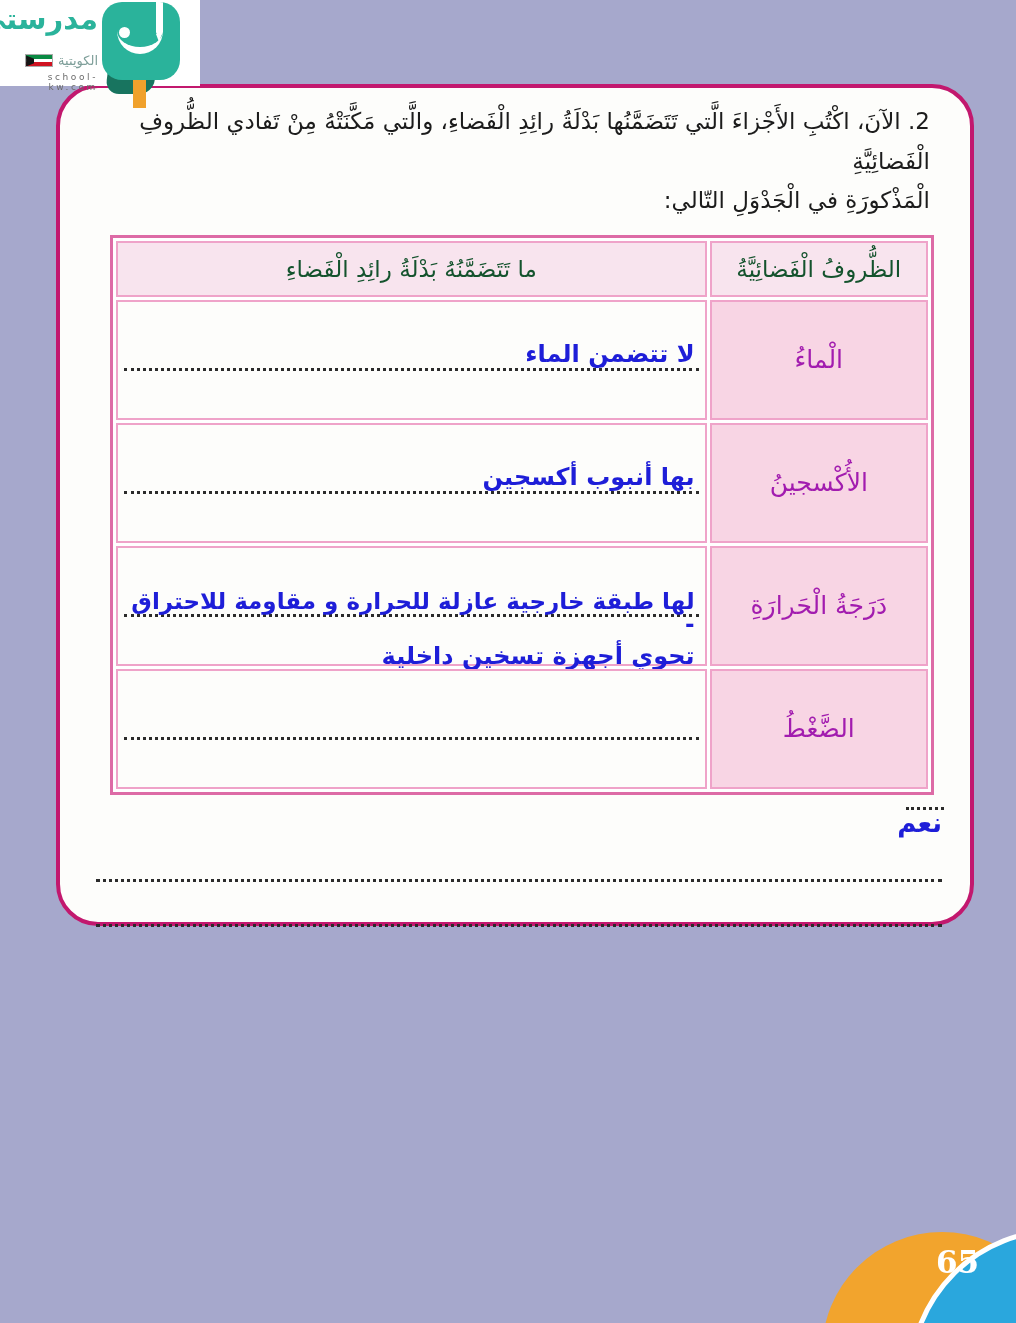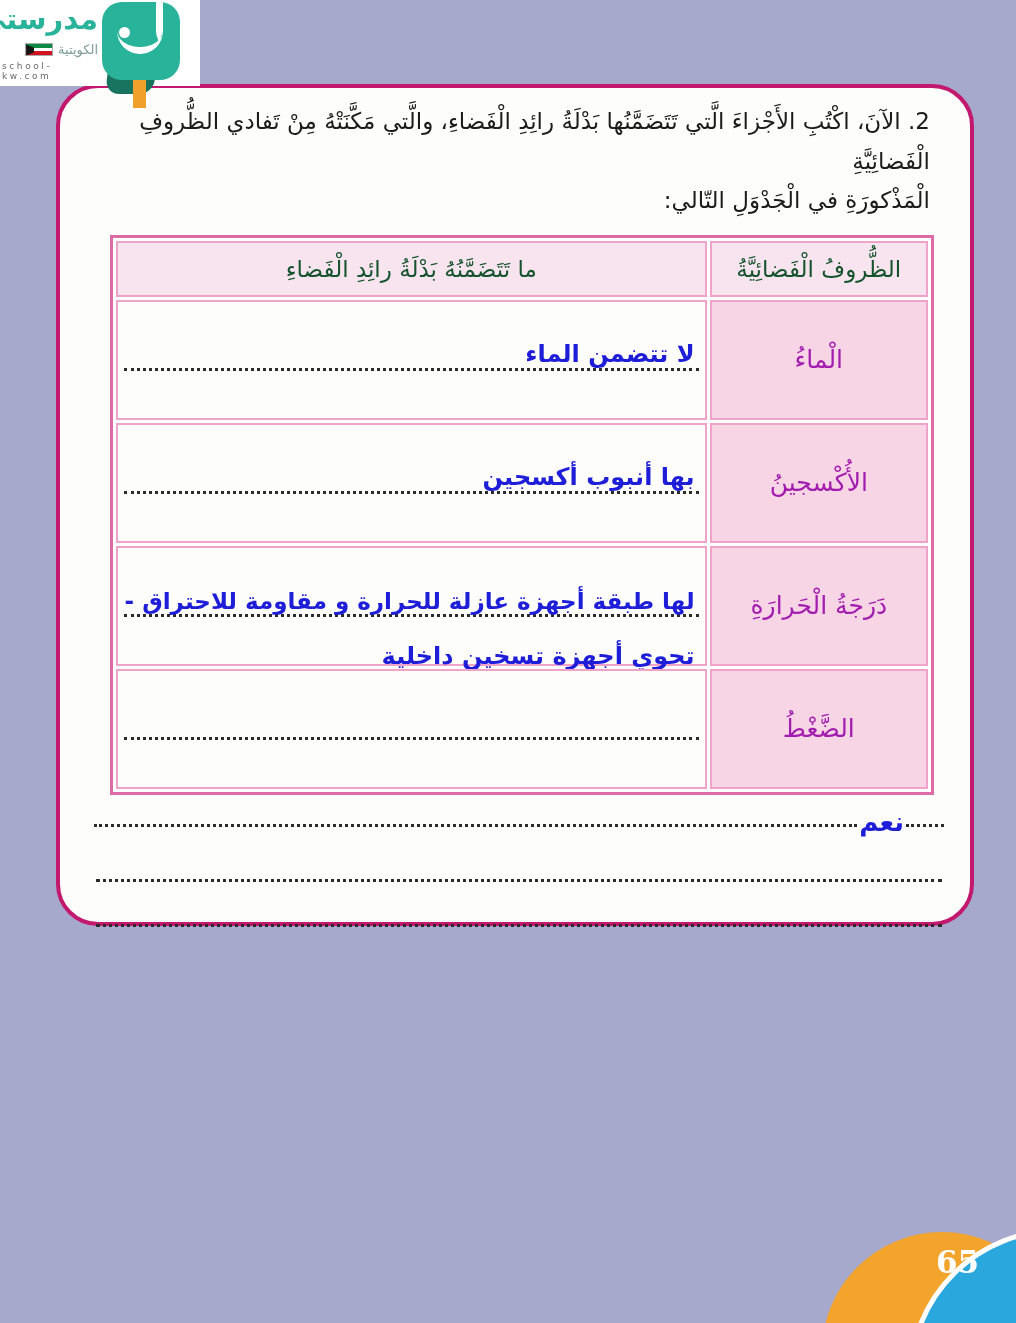--- a/index.html
+++ b/index.html
@@ -48,21 +48,21 @@
     color: #2ab39b;
     font-size: 29px;
     font-weight: bold;
     line-height: 1.05;
   }
   .logo-sub-row {
     display: flex;
     direction: rtl;
     align-items: center;
     gap: 5px;
-    margin-top: 8px;
+    margin-top: 19px;
     justify-content: flex-start;
   }
   .logo-subtitle { color: #7d9e99; font-size: 13px; }
   .flag {
     position: relative;
     width: 28px; height: 13px;
     background: linear-gradient(180deg, #0a8a43 0 33%, #ffffff 33% 66%, #d01221 66% 100%);
     border: 1px solid #aaa;
     box-sizing: border-box;
   }
@@ -73,21 +73,21 @@
     width: 8px; height: 100%;
     background: #151515;
     clip-path: polygon(0 0, 100% 30%, 100% 70%, 0 100%);
   }
   .logo-site {
     margin-top: 4px;
     color: #6b6b6b;
     font-size: 9px;
     letter-spacing: 2.6px;
     direction: ltr;
-    text-align: left;
+    text-align: right;
   }
   
   .logo-icon { position: absolute; left: 102px; top: 2px; width: 80px; height: 110px; z-index: 7; }
   .icon-flap {
     position: absolute; left: 5px; top: 60px;
     width: 48px; height: 32px;
     background: #18745f;
     border-radius: 6px 2px 14px 14px;
     transform: skewX(-7deg);
     z-index: 1;
@@ -190,23 +190,24 @@
   }
   .ans-line1 { top: 40px; }
   .ans-line1.long { font-size: 23px; top: 42px; }
   .ans-line2 { top: 96px; font-size: 24px; }
 
   
   .q3 { margin-top: 26px; }
   .answer-line {
     display: flex;
     direction: rtl;
-    align-items: center;
+    align-items: flex-start;
     margin: 10px 2px 16px 4px;
     height: 32px;
+    flex-direction: column;
   }
   .answer-line .dots {
     border-bottom: 3px dotted #2b2b2b;
     height: 10px;
   }
   .answer-line .dots-head { width: 38px; }
   .answer-line .dots-tail { flex: 1; }
   .answer-line .blue-word {
     color: #1e1ed8;
     font-weight: bold;
@@ -289,21 +290,21 @@
               <div class="ans-text ans-line2"></div>
             </div>
           </td>
         </tr>
 
         <tr>
           <td class="cond-cell">دَرَجَةُ الْحَرارَةِ</td>
           <td class="answer-cell">
             <div class="ans-wrap">
               <div class="dotline"></div>
-              <div class="ans-text ans-line1 long">لها طبقة أجهزة عازلة للحرارة و مقاومة للاحتراق -</div>
+              <div class="ans-text ans-line1 long">لها طبقة خارجية عازلة للحرارة و مقاومة للاحتراق -</div>
               <div class="ans-text ans-line2">تحوي أجهزة تسخين داخلية</div>
             </div>
           </td>
         </tr>
 
         <tr>
           <td class="cond-cell">الضَّغْطُ</td>
           <td class="answer-cell">
             <div class="ans-wrap">
               <div class="dotline"></div>

